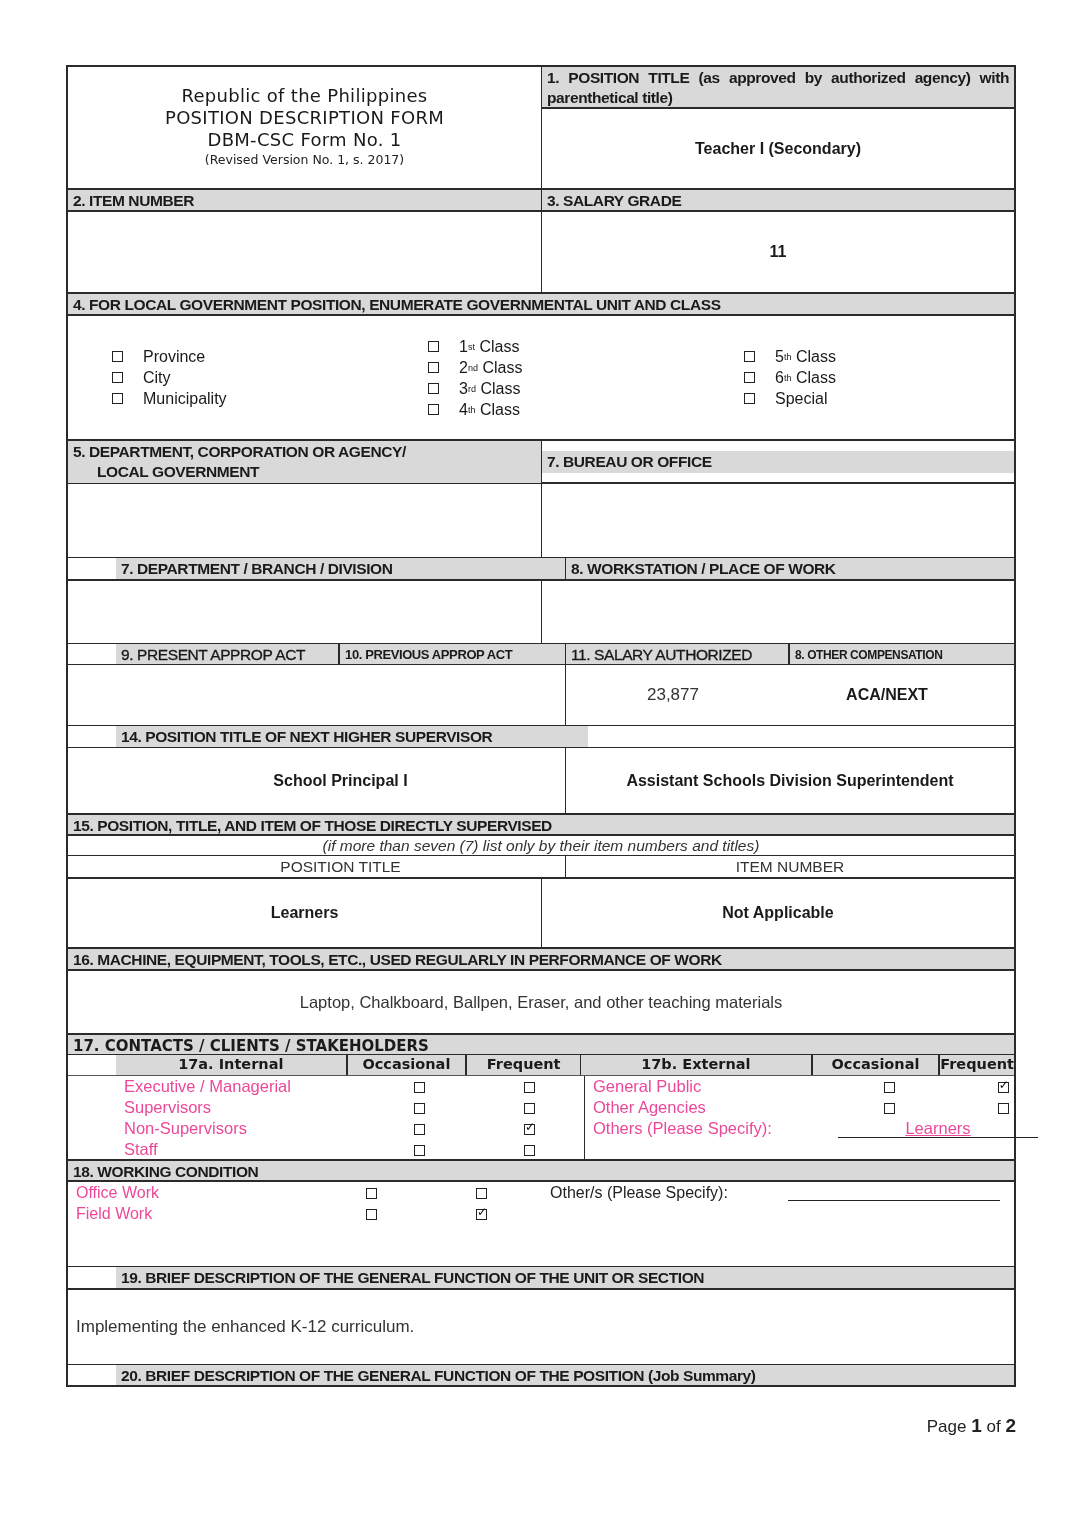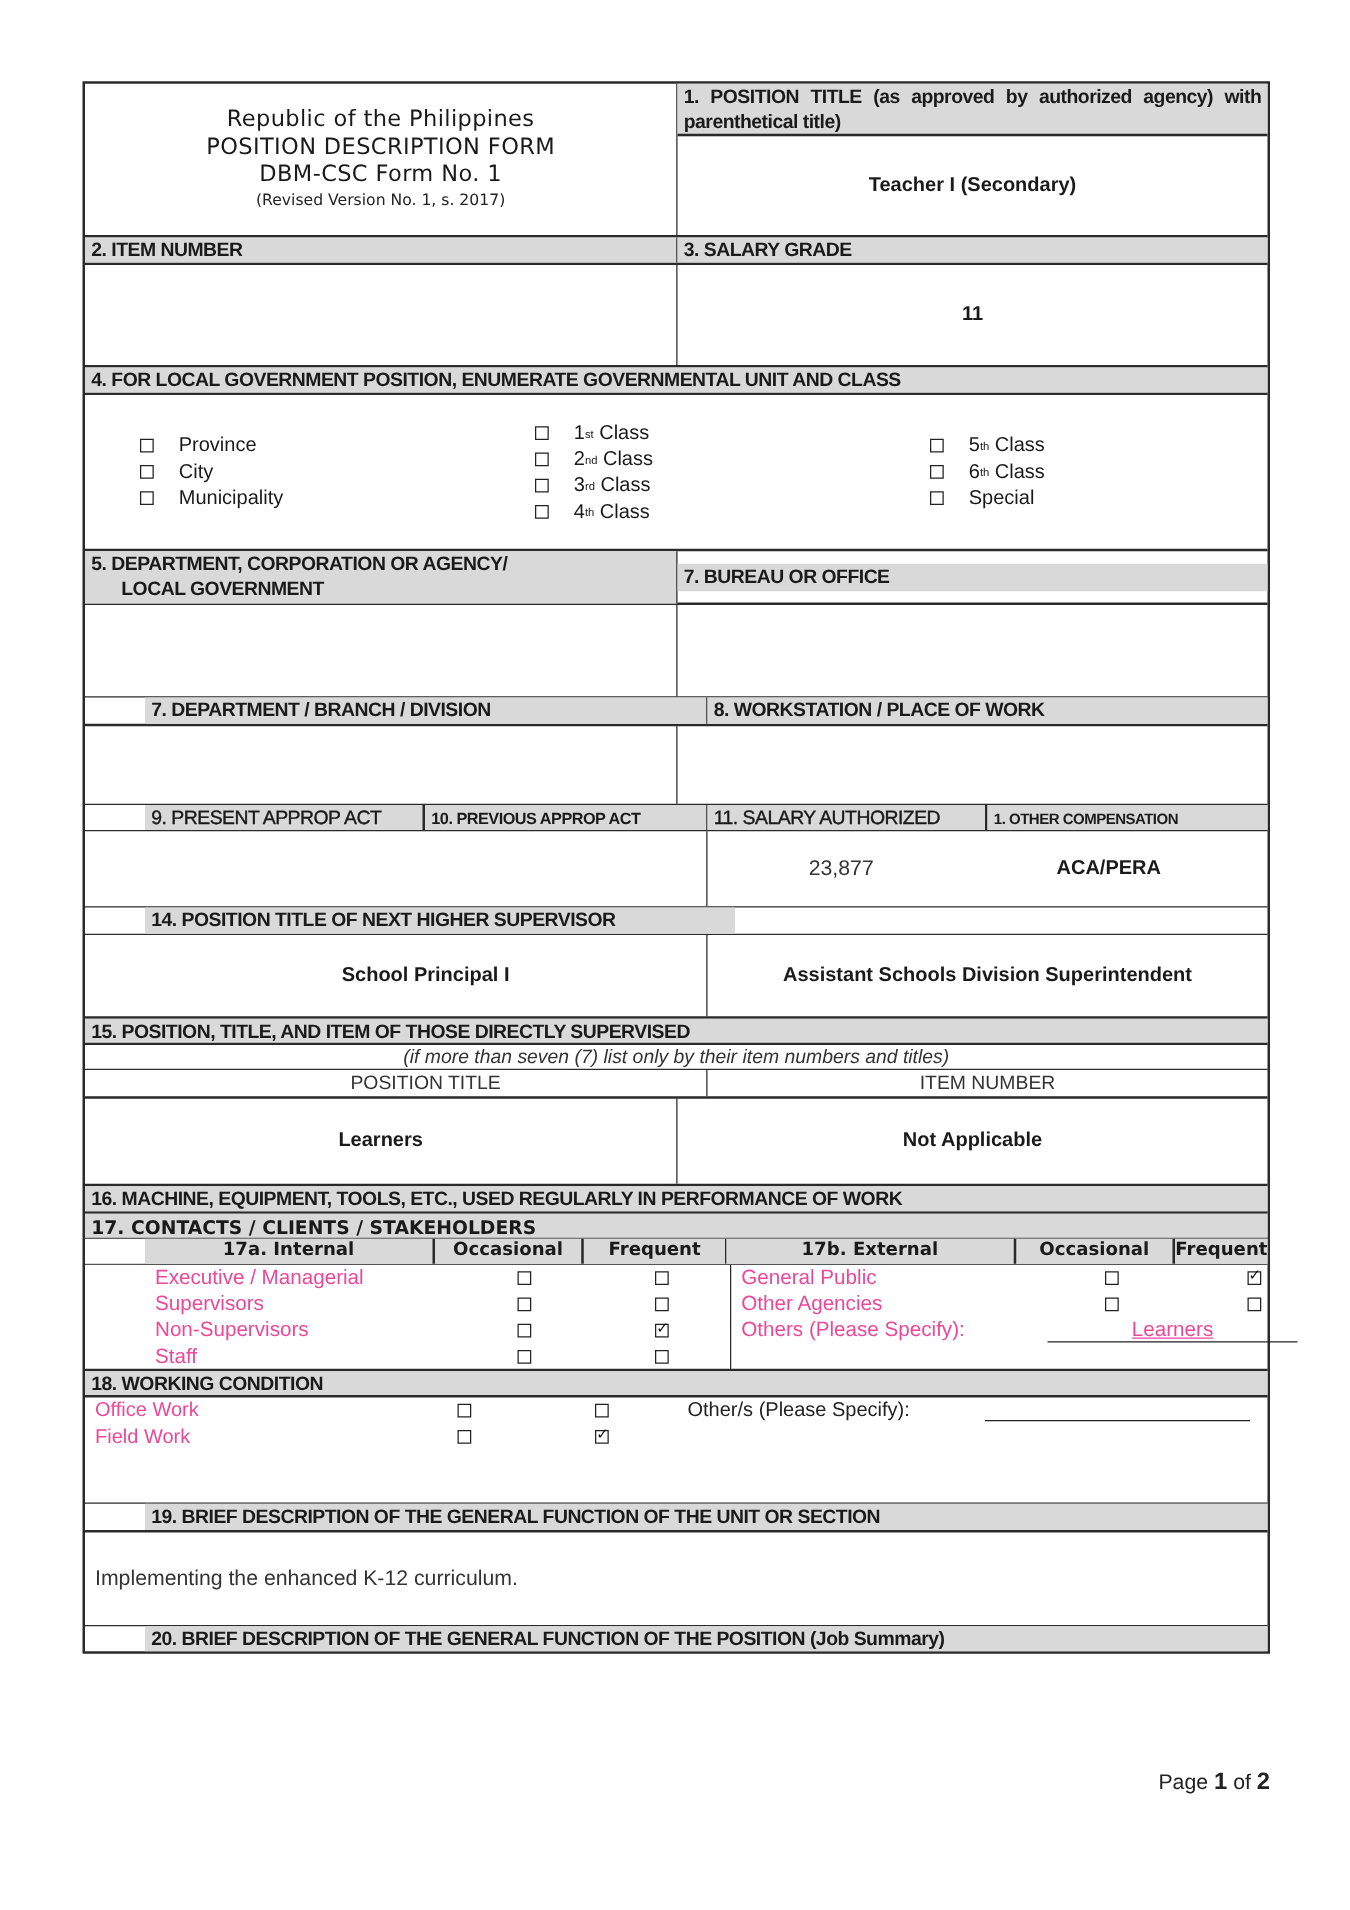--- a/index.html
+++ b/index.html
@@ -115,29 +115,29 @@
   </div>
   <div class="row" style="height:64px;">
     <div class="cell l val"></div>
     <div class="cell r val"></div>
   </div>
 
   <div class="row thin" style="height:21px;">
     <div class="cell hdr" style="width:236px;border-right:2px solid #2a2a2a;font-weight:normal;-webkit-text-stroke:0.3px #111;">9. PRESENT APPROP ACT</div>
     <div class="cell hdr" style="width:238px;border-right:1px solid #2a2a2a;font-size:13px;">10. PREVIOUS APPROP ACT</div>
     <div class="cell hdr" style="width:236px;border-right:2px solid #2a2a2a;font-weight:normal;-webkit-text-stroke:0.3px #111;">11. SALARY AUTHORIZED</div>
-    <div class="cell hdr" style="width:236px;font-size:12px;">1. OTHER COMPENSATION</div>
+    <div class="cell hdr" style="width:236px;font-size:12px;">8. OTHER COMPENSATION</div>
   </div>
   <div class="row thin" style="height:61px;">
     <div class="cell l val"></div>
     <div class="cell" style="width:236px;">
       <div class="val" style="height:100%;font-size:17px;color:#333;padding-right:10px;">23,877</div>
     </div>
     <div class="cell" style="width:236px;">
-      <div class="val bold" style="height:100%;padding-right:30px;">ACA/PERA</div>
+      <div class="val bold" style="height:100%;padding-right:30px;">ACA/NEXT</div>
     </div>
   </div>
 
   <div class="row thin" style="height:22px;">
     <div class="cell r hdr">14. POSITION TITLE OF NEXT HIGHER SUPERVISOR</div>
   </div>
   <div class="row thin" style="height:66px;">
     <div class="cell l val bold">School Principal I</div>
     <div class="cell r val bold">Assistant Schools Division Superintendent</div>
   </div>
@@ -152,20 +152,23 @@
     <div class="cell l" style="text-align:center;font-size:15.5px;line-height:21px;color:#333;">POSITION TITLE</div>
     <div class="cell r" style="text-align:center;font-size:15.5px;line-height:21px;color:#333;">ITEM NUMBER</div>
   </div>
   <div class="row" style="height:70px;">
     <div class="cell l val bold">Learners</div>
     <div class="cell r val bold">Not Applicable</div>
   </div>
 
   <div class="row" style="height:22px;">
     <div class="cell hdr" style="width:100%;">16. MACHINE, EQUIPMENT, TOOLS, ETC., USED REGULARLY IN PERFORMANCE OF WORK</div>
+  </div>
+  <div class="row" style="height:64px;">
+    <div class="cell val" style="width:100%;color:#333;font-size:16.5px;">Laptop, Chalkboard, Ballpen, Eraser, and other teaching materials</div>
   </div>
 
   <div class="row" style="height:21px;">
     <div class="cell hdr" style="width:100%;font-family:'DejaVu Sans',sans-serif;font-size:15px;letter-spacing:0;">17. CONTACTS / CLIENTS / STAKEHOLDERS</div>
   </div>
   <div class="row thin" style="height:21px;justify-content:flex-end;">
     <div class="subhdr" style="width:100%;font-family:'DejaVu Sans',sans-serif;font-size:14.5px;">
       <div style="width:236px;border-right:2px solid #2a2a2a;">17a. Internal</div>
       <div style="width:122px;border-right:2px solid #2a2a2a;">Occasional</div>
       <div style="width:116px;border-right:1px solid #2a2a2a;">Frequent</div>

